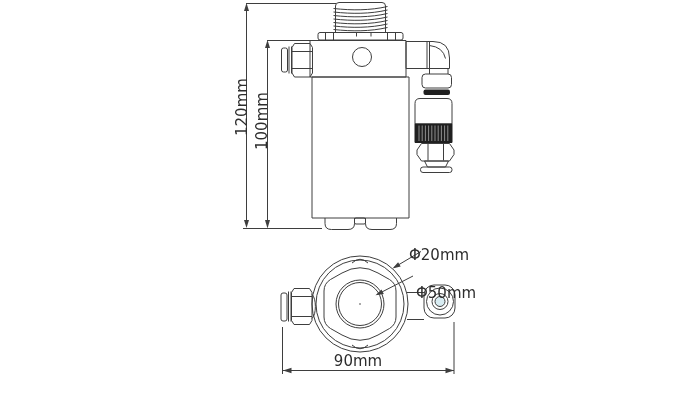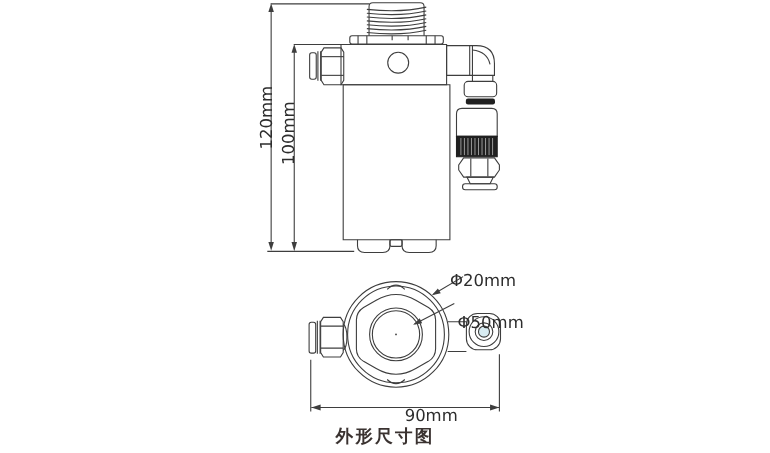--- a/index.html
+++ b/index.html
@@ -163,16 +163,15 @@
   </svg>
 
   <div class="dim-label rot" style="left:214px;top:100px;width:56px;height:16px;">120mm</div>
 
   <div class="dim-label rot" style="left:234px;top:114px;width:56px;height:16px;">100mm</div>
 
   <div class="dim-label" style="left:416px;top:237px;margin-top:48px;">Φ50mm</div>
 
   <div class="dim-label" style="left:409px;top:247px;">Φ20mm</div>
 
-  <div class="dim-label" style="left:331px;top:370px;width:54px;margin-left:34px;">90mm</div>
+  <div class="dim-label" style="left:331px;top:353px;width:54px;">90mm</div>
 
-  <div class="caption">外形尺寸图</div>
 </div>
 
 </body></html>

